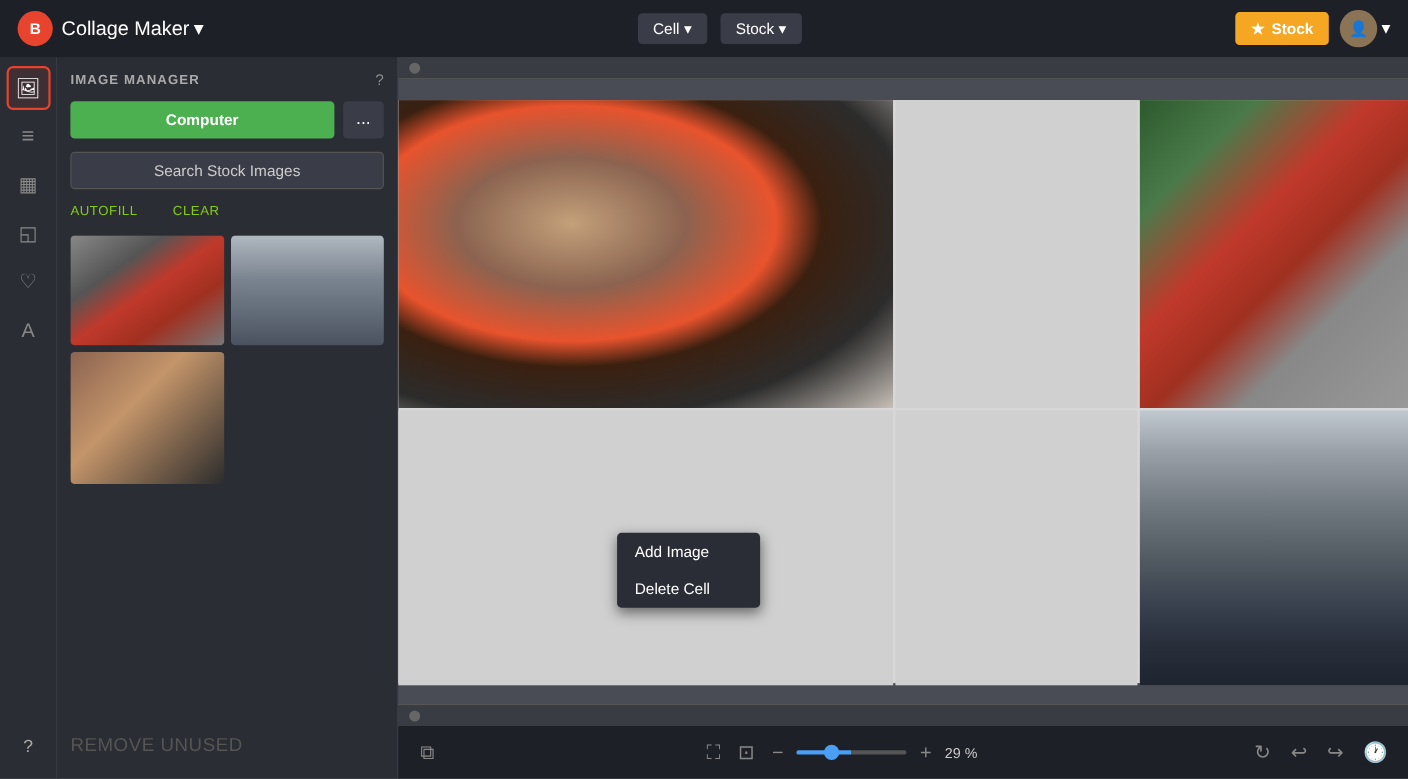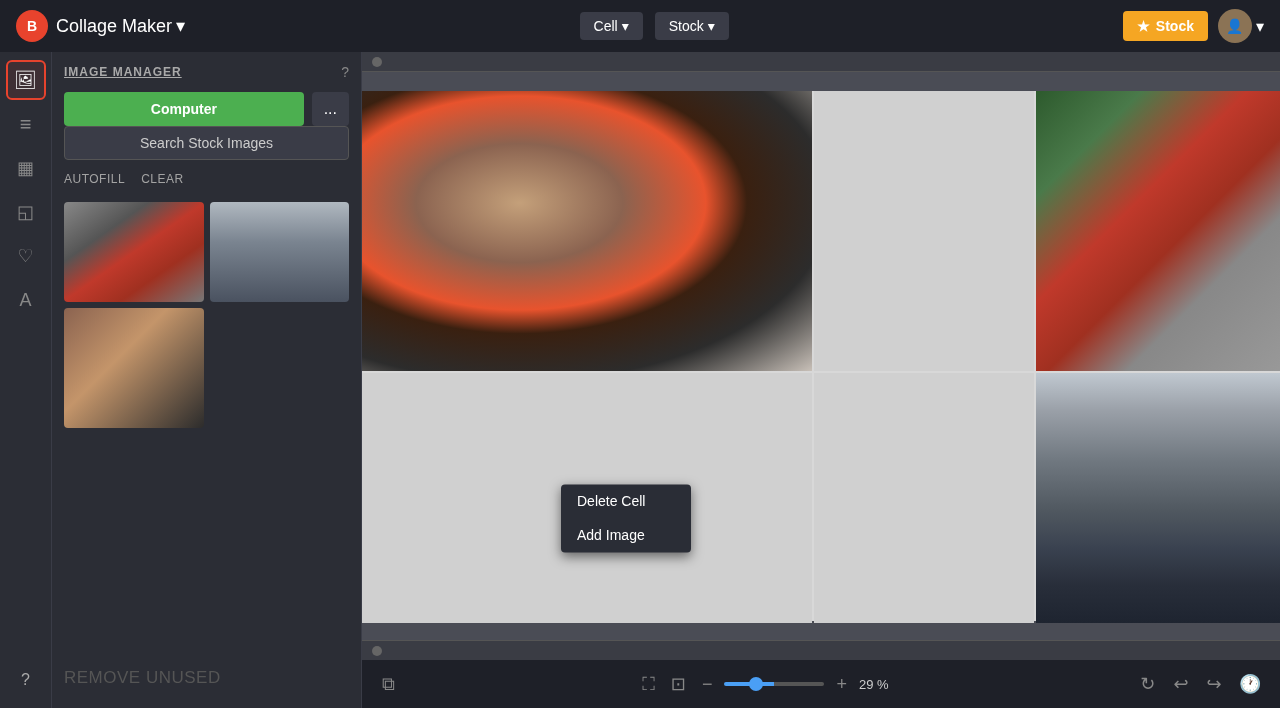--- a/index.html
+++ b/index.html
@@ -94,24 +94,24 @@
       border-right: 1px solid #3a3c47;
       display: flex;
       flex-direction: column;
       padding: 12px;
       flex-shrink: 0;
     }
     .panel-header {
       display: flex; align-items: center; justify-content: space-between;
       margin-bottom: 12px;
     }
-    .panel-title { font-size: 12px; font-weight: bold; color: #aaa; letter-spacing: 1px; text-transform: uppercase; text-decoration: underline; }
+    .panel-title { font-size: 12px; font-weight: bold; color: #aaa; letter-spacing: 1px; text-transform: uppercase; }
     .panel-help { color: #888; font-size: 14px; cursor: pointer; }
 
-    .upload-row { display: flex; gap: 8px; }
+    .upload-row { display: flex; gap: 8px; margin-bottom: 12px; }
     .computer-btn {
       flex: 1;
       background: #4caf50;
       border: none;
       color: #fff;
       padding: 8px 0;
       border-radius: 4px;
       font-size: 14px;
       font-weight: bold;
       cursor: pointer;
@@ -132,22 +132,22 @@
       border: 1px solid #555;
       color: #ccc;
       padding: 8px 12px;
       border-radius: 4px;
       font-size: 14px;
       cursor: pointer;
       margin-bottom: 12px;
     }
 
     .autofill-row {
-      display: flex; gap: 16px; margin-bottom: 16px;
-      font-size: 12px; color: #a3a3a3;
+      display: flex; gap: 32px; margin-bottom: 16px;
+      font-size: 12px; color: #84cc16;
     }
     .autofill-link, .clear-link {
       cursor: pointer; letter-spacing: 0.5px; text-transform: uppercase;
     }
 
     .thumbnail-grid {
       display: grid;
       grid-template-columns: 1fr 1fr;
       gap: 6px;
     }
@@ -459,22 +459,22 @@
         </div>
 
         <div class="cell cell-top-mid cell-empty"></div>
 
         <div class="cell cell-top-right">
           <div class="img-scooter-street"></div>
         </div>
 
         <div class="cell cell-bot-left cell-empty">
           <div class="context-menu">
+            <div class="context-item">Add Image</div>
             <div class="context-item">Delete Cell</div>
-            <div class="context-item">Add Image</div>
           </div>
         </div>
 
         <div class="cell cell-bot-mid cell-empty"></div>
 
         <div class="cell cell-bot-right">
           <div class="img-paris" style="background: linear-gradient(180deg, #c0c8d0 0%, #9aa0a8 15%, #707880 35%, #505860 55%, #3a4250 70%, #282e3a 85%, #1e2430 100%);"></div>
         </div>
 
       </div>

